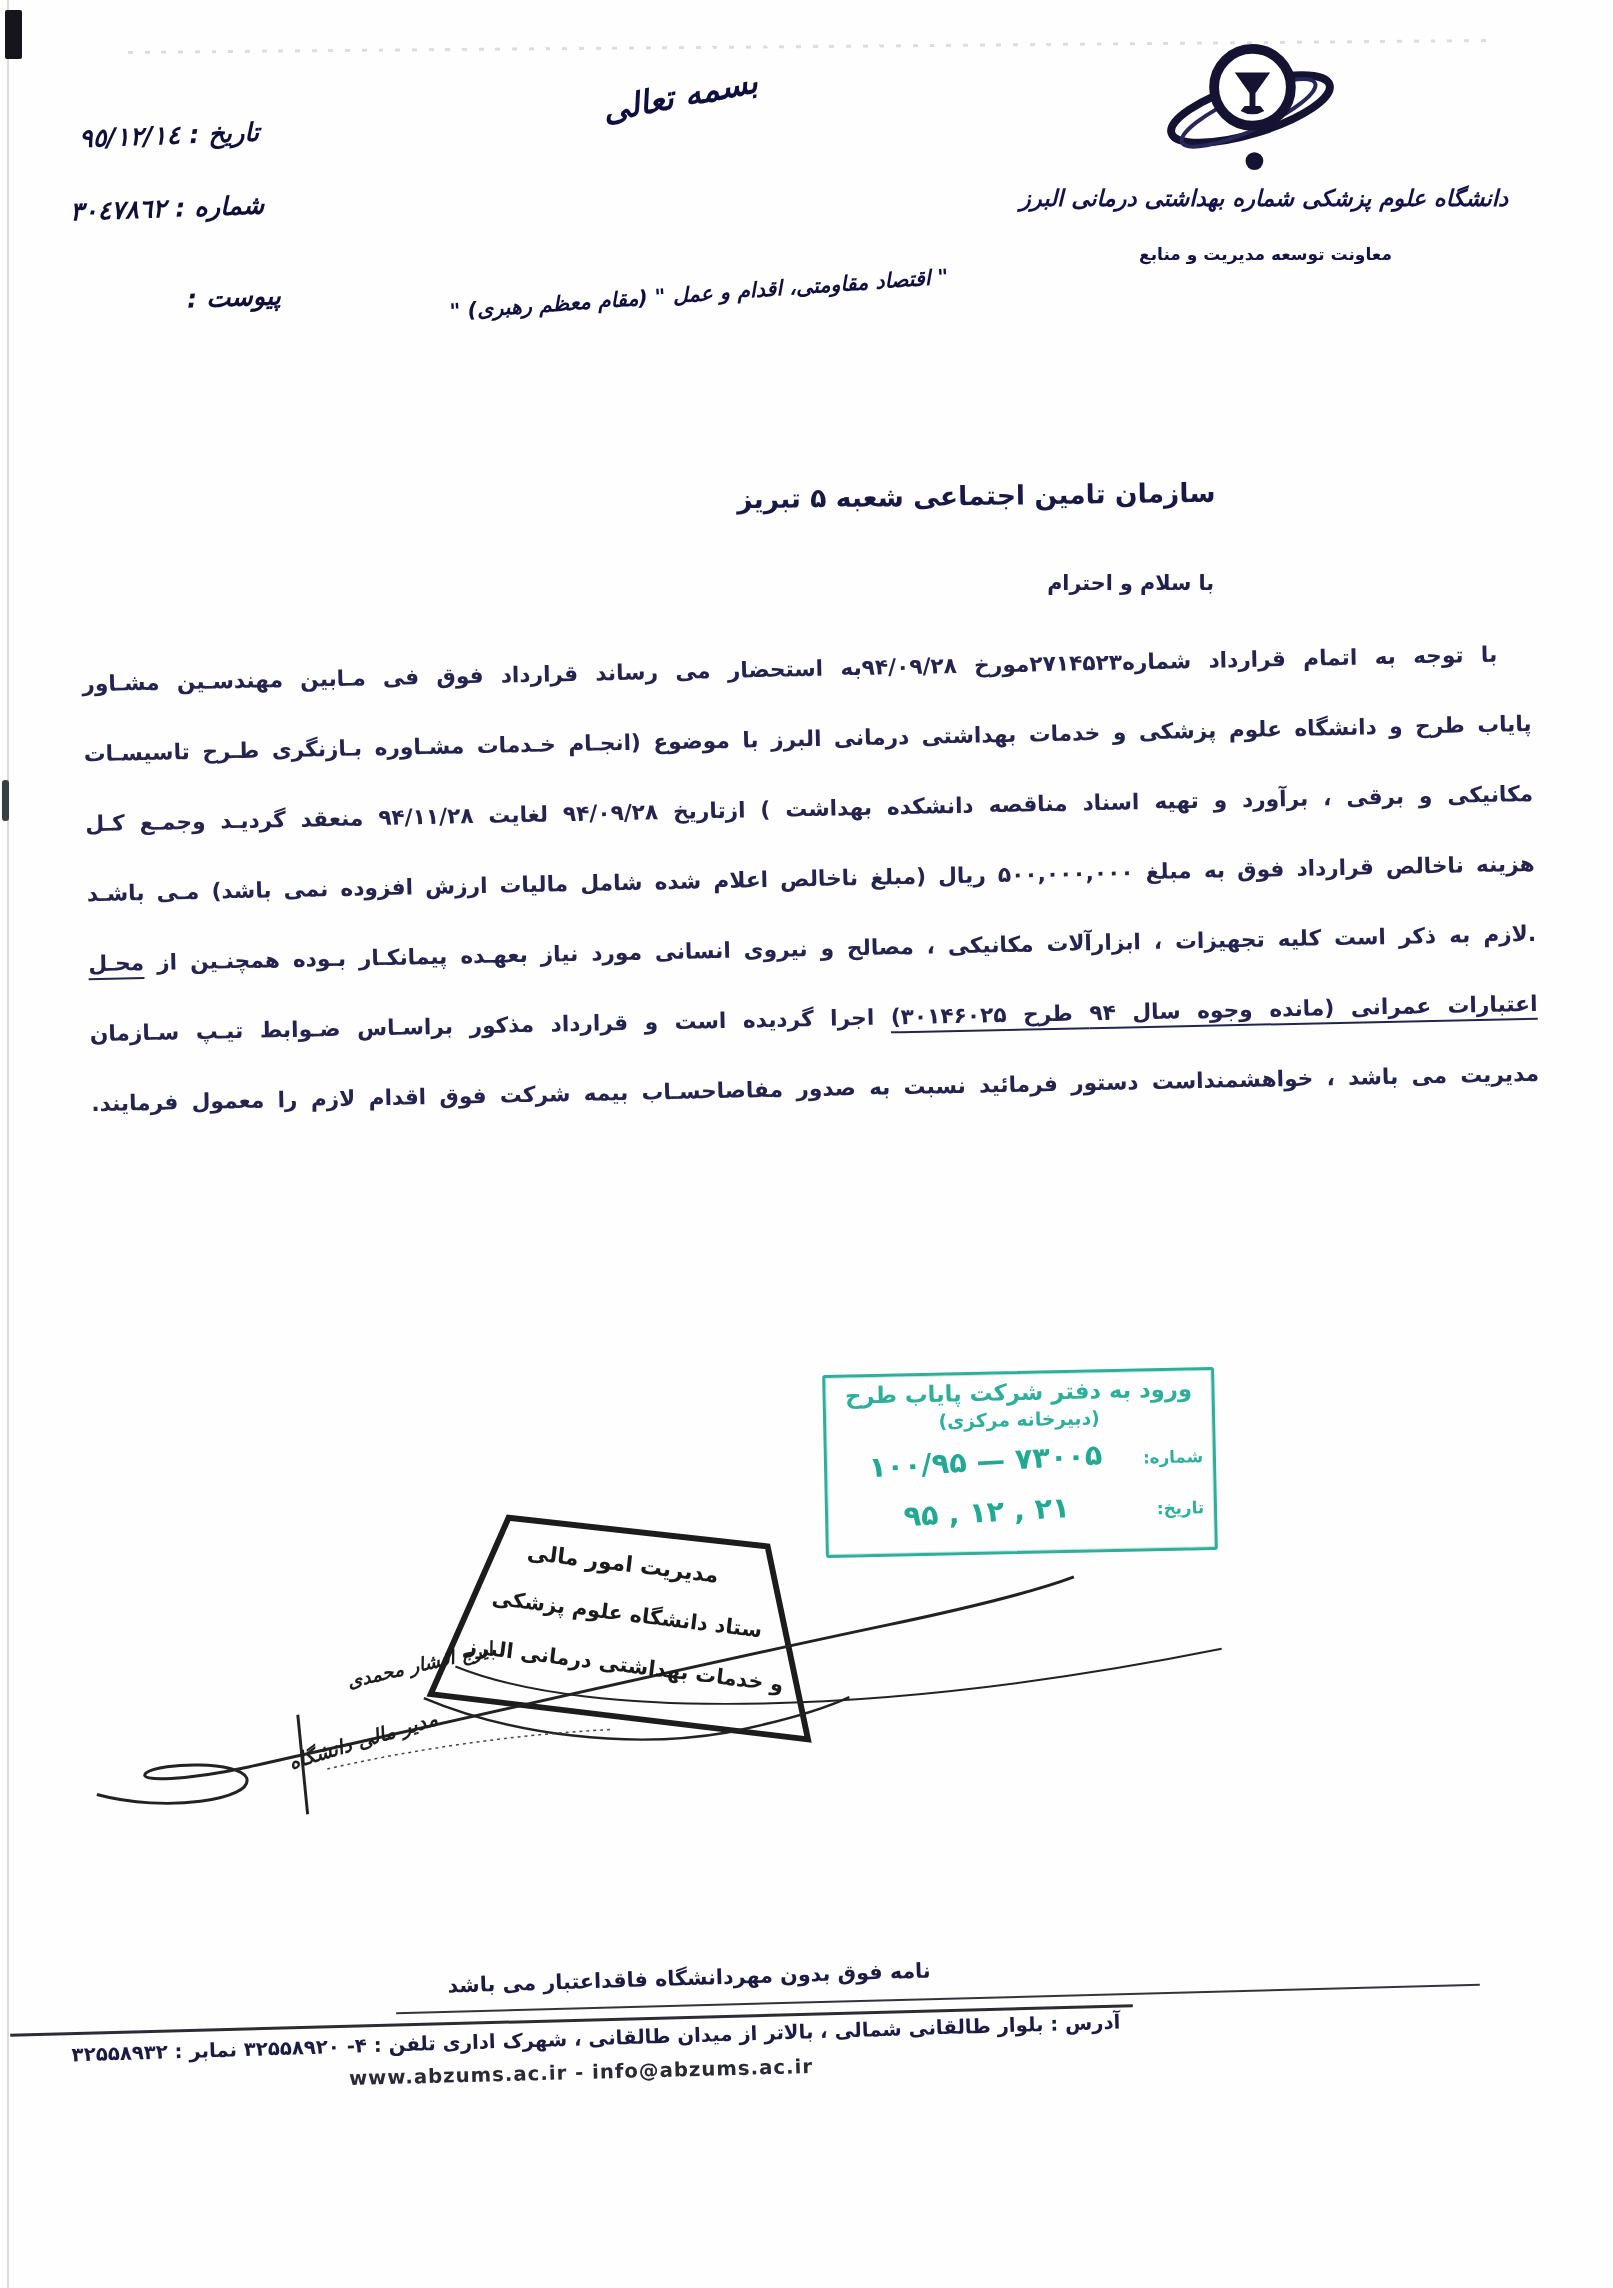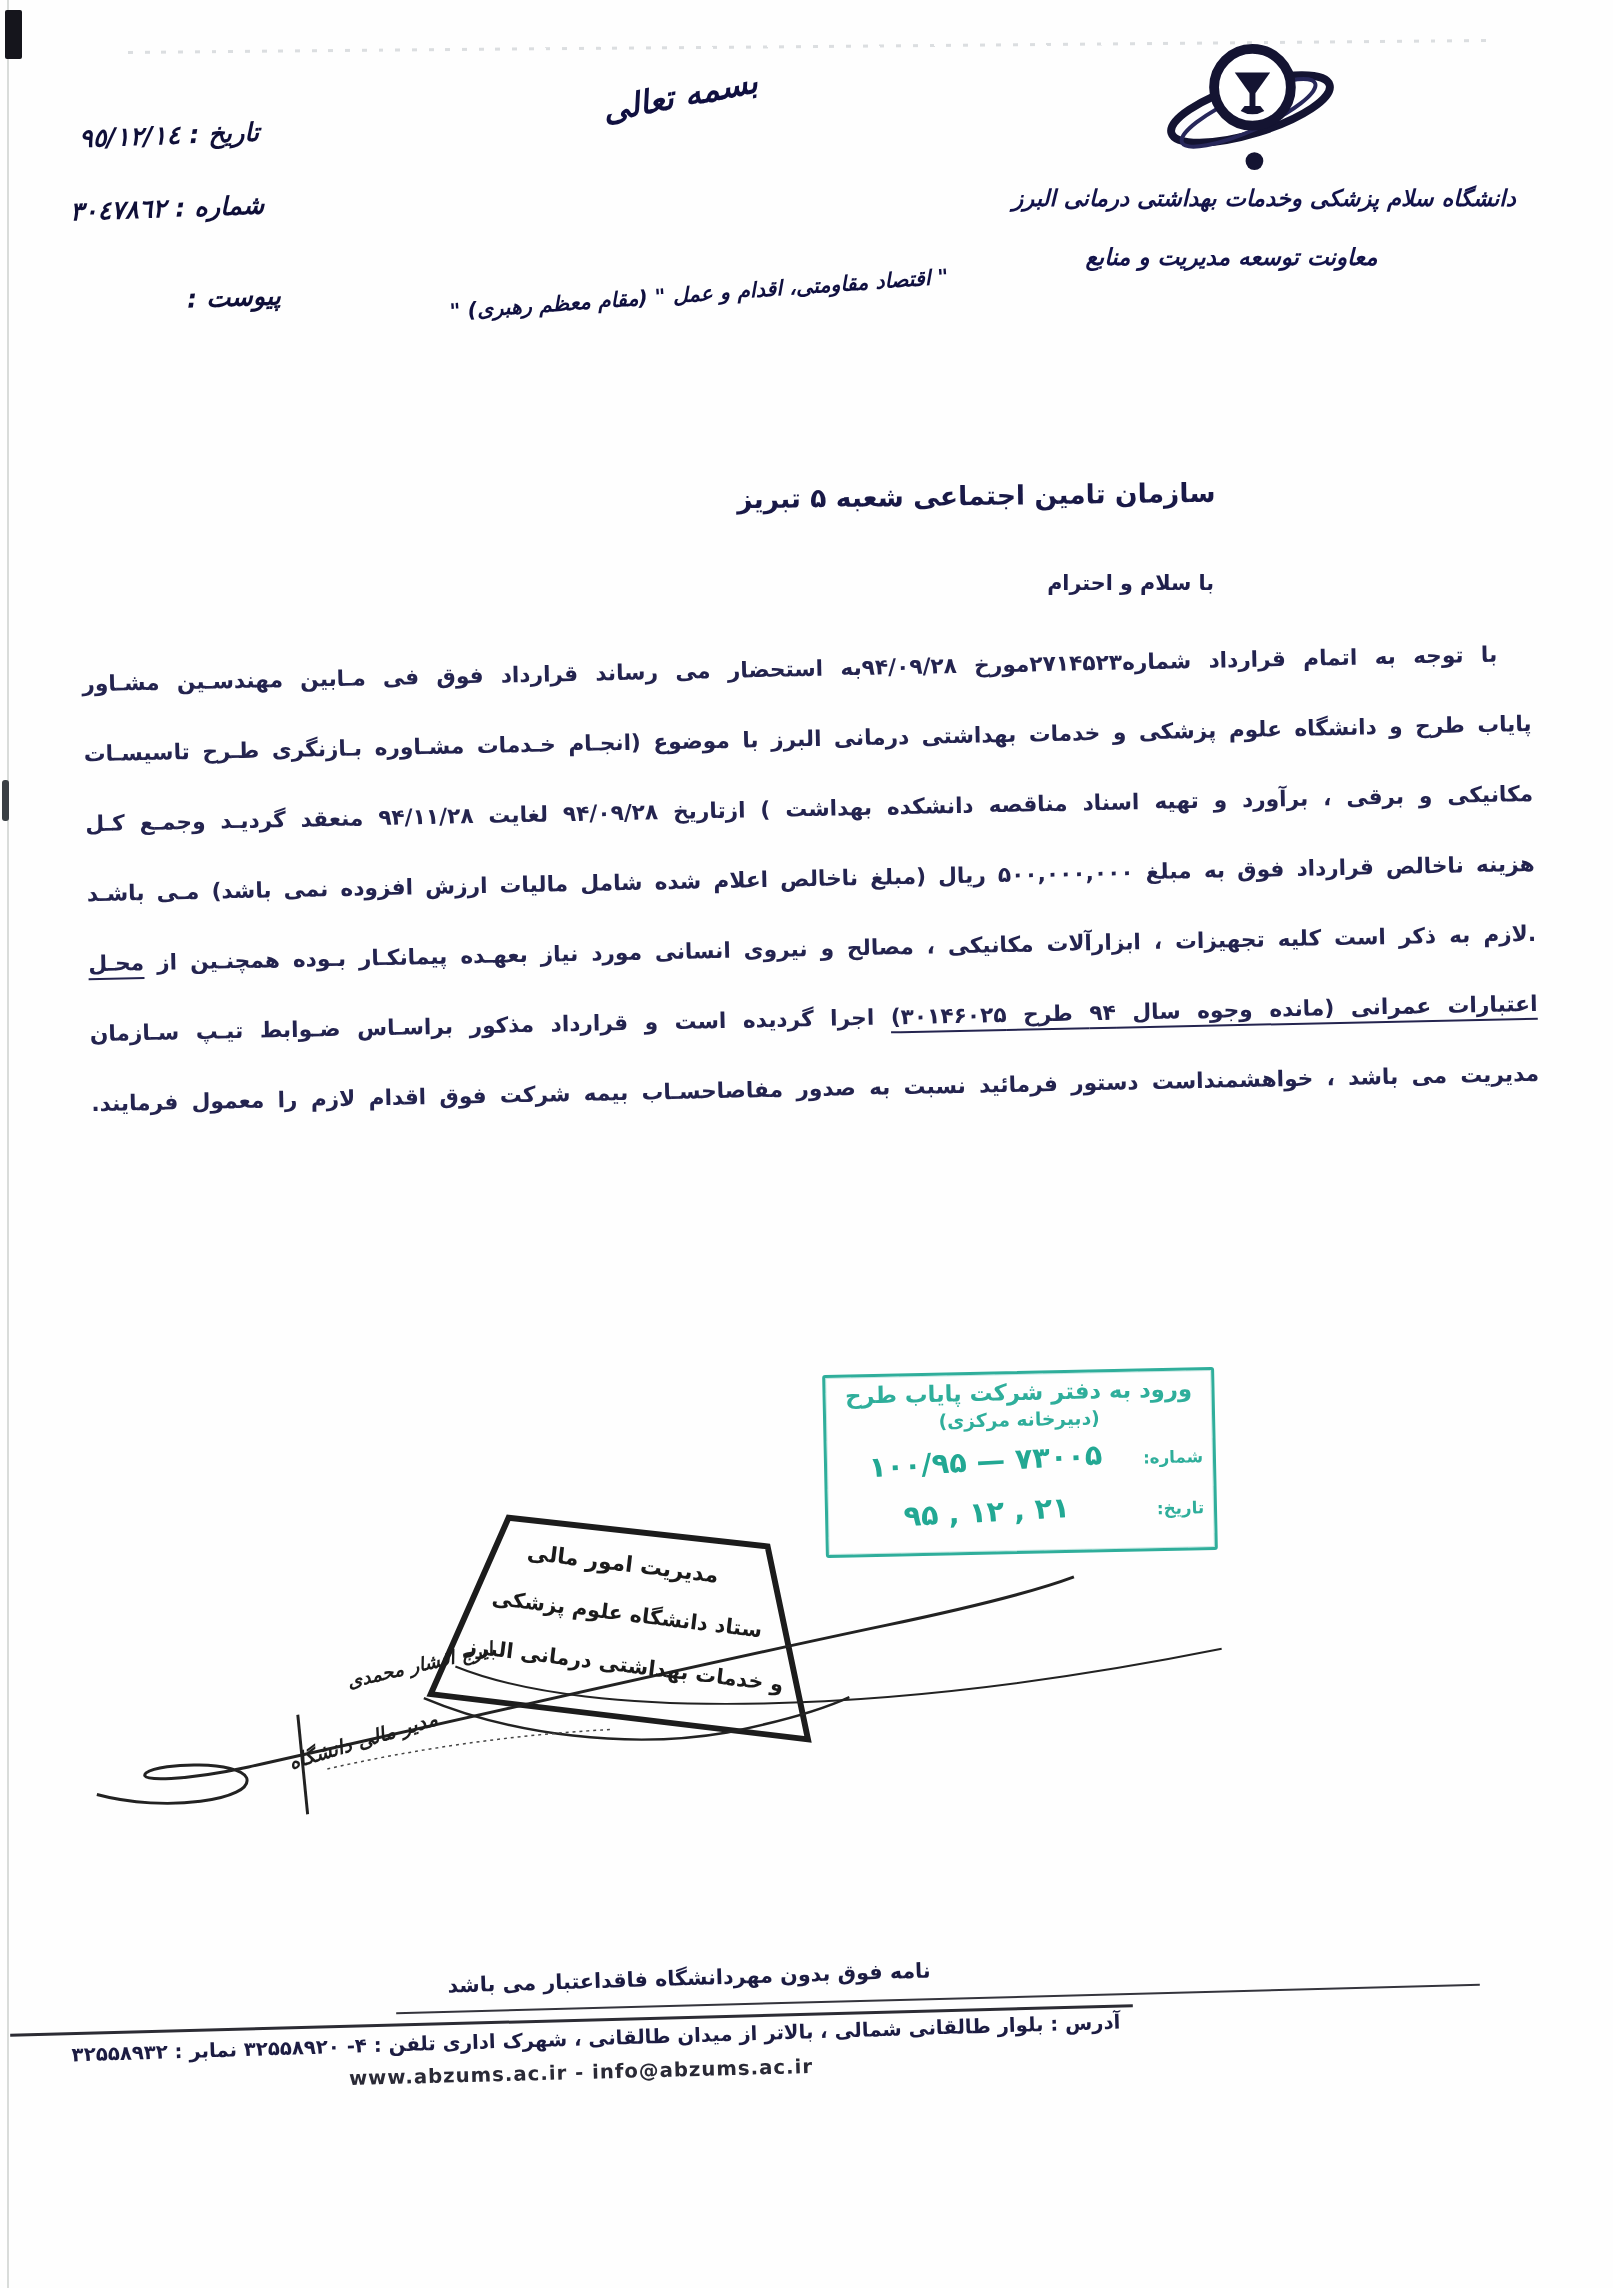--- a/index.html
+++ b/index.html
@@ -14,21 +14,21 @@
   .edge-line{left:6.9px;top:0;width:2px;height:2288px;background:#d9dcda;}
   .corner-nub{left:4.9px;top:9.9px;width:16.7px;height:49px;background:#15151c;border-radius:2px;}
   .edge-blob{left:2px;top:780px;width:6.9px;height:41px;background:#3a3f44;border-radius:3px;}
   .noise-band{left:128px;top:45px;width:1359px;height:3px;opacity:.30;transform:rotate(-.5deg);
     background:repeating-linear-gradient(90deg,#8a939b 0 4.9px,transparent 4.9px 16.7px);}
   
   .meta{font-size:25.6px;font-weight:700;font-style:italic;color:#0f0f38;transform:rotate(-2deg);white-space:nowrap;}
   .besmele{left:552px;top:77px;width:256px;text-align:center;font-size:32.5px;font-weight:800;font-style:italic;
     color:#101040;transform:rotate(-11deg);}
   .org-name{left:993px;top:185px;width:542px;text-align:center;font-size:22.7px;font-weight:800;font-style:italic;color:#13134a;}
-  .org-dept{left:1059px;top:244px;width:345px;text-align:center;font-size:23px;font-weight:700;font-style:italic;color:#13134a;}
+  .org-dept{left:1093px;top:244px;width:345px;text-align:center;font-size:17px;font-weight:700;color:#13134a;}
   .slogan{left:384px;top:282px;width:630px;text-align:center;font-size:20.7px;font-weight:800;font-style:italic;
     color:#101040;transform:rotate(-4deg);white-space:nowrap;}
   .recipient{right:399px;top:480px;font-size:26.6px;font-weight:800;color:#191947;transform:rotate(-.8deg);white-space:nowrap;}
   .salutation{right:400px;top:571px;font-size:20.7px;font-weight:700;color:#20204c;margin-left:30px;}
   
   .body-block{left:87px;top:648px;width:1448px;transform:rotate(-1.2deg);}
   .bline{direction:rtl;text-align:justify;text-align-last:justify;height:70px;
     font-size:21.7px;font-weight:700;color:#24244f;line-height:41px;}
   .bline.first{padding-right:33px;}
   .u{text-decoration:underline;text-underline-offset:6.9px;text-decoration-thickness:2px;font-weight:800;}
@@ -88,21 +88,21 @@
       <ellipse cx="95" cy="82" rx="84" ry="25" transform="rotate(-17 95 82)" fill="none" stroke="#141432" stroke-width="8"></ellipse>
       <ellipse cx="93" cy="86" rx="74" ry="18" transform="rotate(-24 93 86)" fill="none" stroke="#27275a" stroke-width="4"></ellipse>
       <circle cx="97" cy="60" r="39" fill="#ffffff" stroke="#141432" stroke-width="10"></circle>
       <path d="M 79 45 L 115 45 L 97 70 Z" fill="#141432"></path>
       <rect x="94" y="66" width="6" height="15" fill="#141432"></rect>
       <path d="M 85 84 Q 97 91 109 84 L 105 79 L 89 79 Z" fill="#141432"></path>
       <circle cx="99" cy="135" r="9" fill="#141432"></circle>
     </svg>
   </div>
 
-  <div class="abs org-name">دانشگاه سلام پزشکی وخدمات بهداشتی درمانی البرز</div>
+  <div class="abs org-name">دانشگاه علوم پزشکی شماره بهداشتی درمانی البرز</div>
   <div class="abs org-dept">معاونت توسعه مدیریت و منابع</div>
 
   <div class="abs slogan rtl">" اقتصاد مقاومتی، اقدام و عمل " (مقام معظم رهبری) "</div>
 
   <div class="abs recipient rtl">سازمان تامین اجتماعی شعبه ۵ تبریز</div>
   <div class="abs salutation rtl">با سلام و احترام</div>
 
   <div class="abs body-block">
     <div class="bline first">با توجه به اتمام قرارداد شماره۲۷۱۴۵۲۳مورخ ۹۴/۰۹/۲۸به استحضار می رساند قرارداد فوق فی مـابین مهندسـین مشـاور</div>
     <div class="bline">پایاب طرح و دانشگاه علوم پزشکی و خدمات بهداشتی درمانی البرز با موضوع (انجـام خـدمات مشـاوره بـازنگری طـرح تاسیسـات</div>

